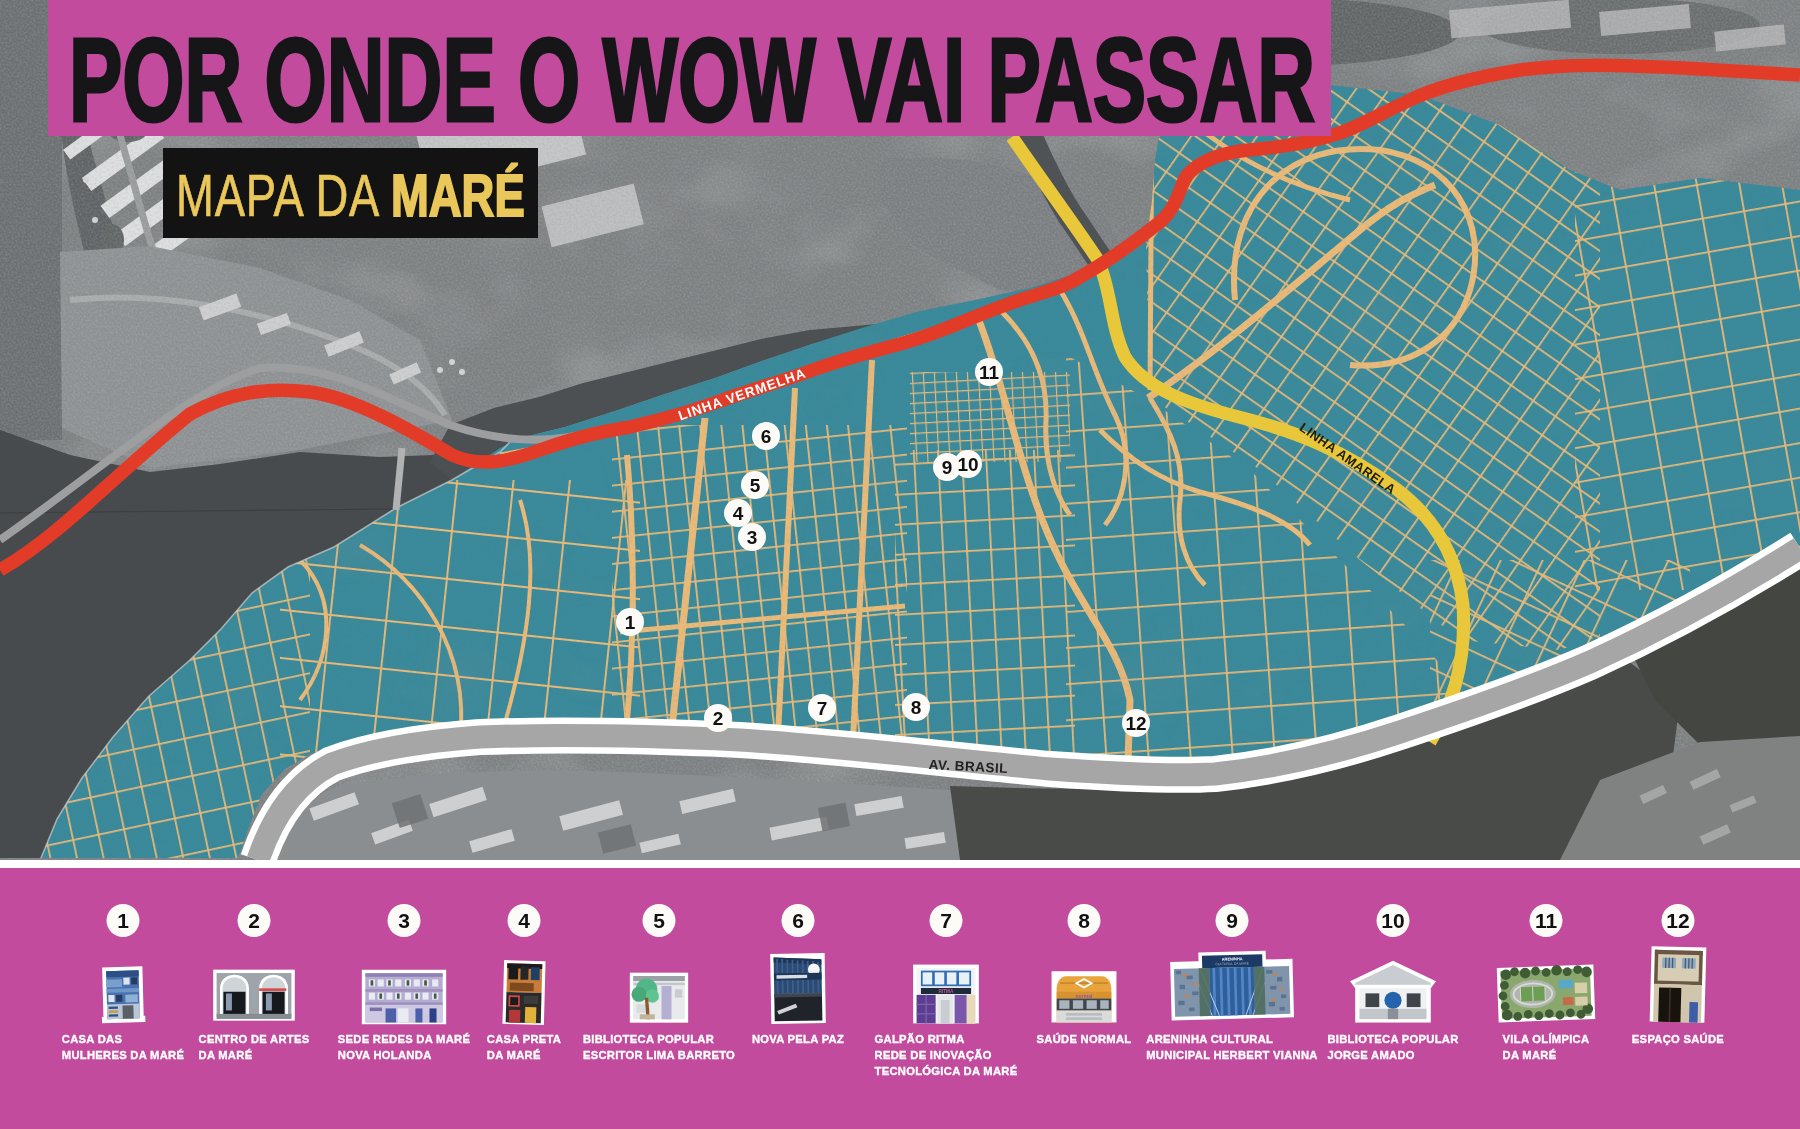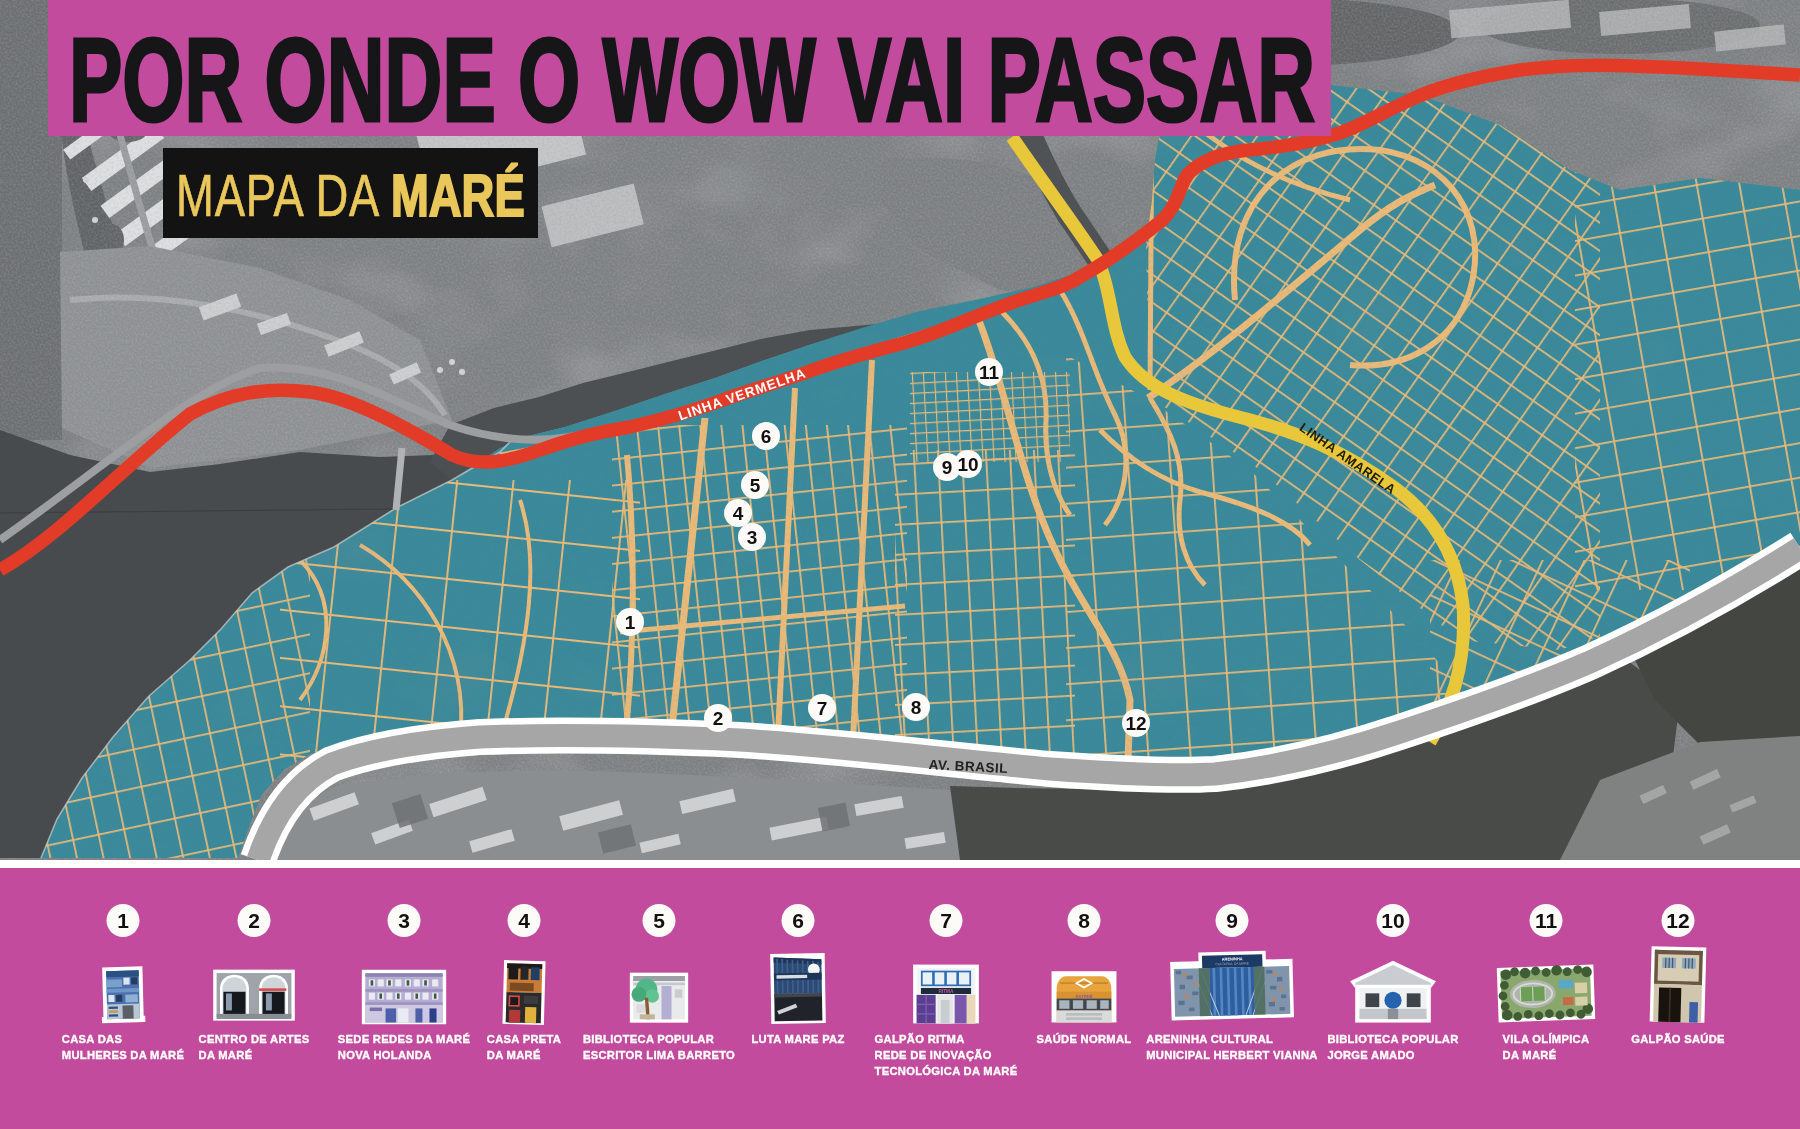--- a/index.html
+++ b/index.html
@@ -444,21 +444,21 @@
               <line x1="61" y1="13" x2="61" y2="50"></line> 
             </g> 
             <circle cx="56" cy="22" r="7" fill="#f5f6f7"></circle> 
             <rect x="9" y="26" width="56" height="8" fill="#1d3557"></rect> 
             <rect x="12" y="28" width="36" height="4" fill="#d8dde4"></rect> 
             <rect x="9" y="50" width="56" height="32" fill="#20242a"></rect> 
             <rect x="9" y="50" width="56" height="4" fill="#41464e"></rect> 
             <path d="M12,70 L34,62 36,66 14,74 Z" fill="#cfd3d8"></path> 
           </g>
         </svg></div>
-      <div class="lb">LUTA MARE PAZ</div>
+      <div class="lb">NOVA PELA PAZ</div>
     </div>
 <div class="it" style="left:946px">
       <div class="num">7</div>
       <div class="ic" style="top:94px"><svg width="71" height="64" viewBox="0 0 82 74"> 
           <rect x="3" y="3" width="76" height="68" fill="#fff"></rect> 
           <rect x="7" y="7" width="68" height="64" fill="#f2f3f4"></rect> 
           <rect x="12" y="10" width="58" height="18" fill="#2e6db4"></rect> 
           <g fill="#e8f0f8">
             <rect x="14" y="12" width="11" height="14"></rect>
             <rect x="28" y="12" width="11" height="14"></rect>
@@ -629,15 +629,15 @@
               <line x1="50" y1="17" x2="50" y2="29"></line>
               <line x1="54" y1="17" x2="54" y2="29"></line>
             </g> 
             <rect x="10" y="44" width="56" height="4" fill="#6b5644"></rect> 
             <rect x="10" y="48" width="56" height="44" fill="#cfc6ad"></rect> 
             <rect x="16" y="52" width="26" height="40" fill="#19130e"></rect> 
             <rect x="28" y="52" width="2" height="40" fill="#3a3026"></rect> 
             <rect x="52" y="68" width="10" height="24" fill="#3e5fa8"></rect> 
           </g>
         </svg></div>
-      <div class="lb">GALPÃO SAÚDE</div>
+      <div class="lb">ESPAÇO SAÚDE</div>
     </div>
 </div>
 
 </body></html>

